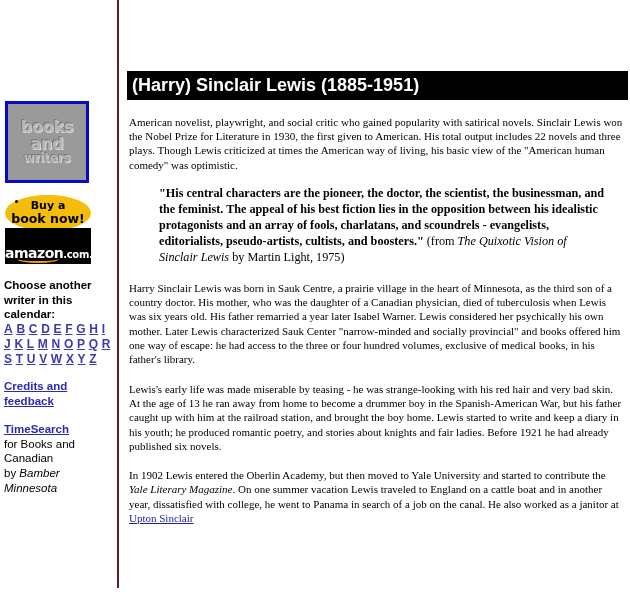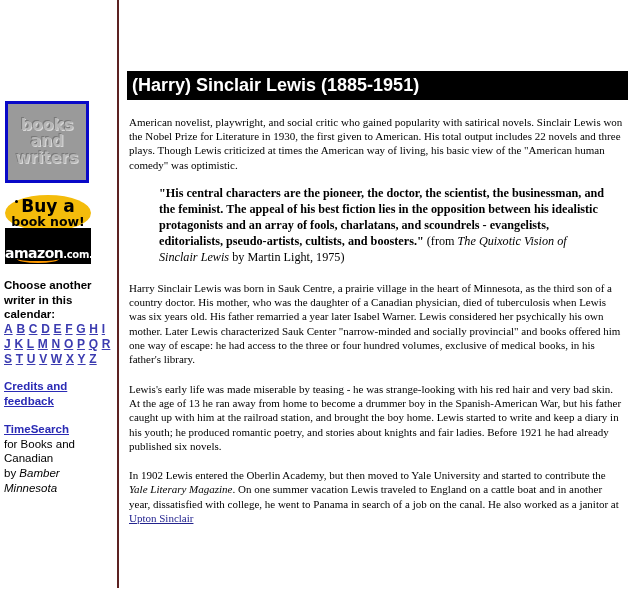--- a/index.html
+++ b/index.html
@@ -54,21 +54,21 @@
     font-family: "DejaVu Sans", sans-serif;
     font-weight: 700;
     font-size: 15px;
     line-height: 1.02;
     letter-spacing: -0.2px;
     color: #b6b6b6;
     text-shadow: -1px -1px 0 #787878, 1px 1px 0 #d8d8d8;
   }
   .logo-word.w1 { font-size: 16px; }
   .logo-word.w2 { font-size: 16px; }
-  .logo-word.w3 { font-size: 16px; }
+  .logo-word.w3 { font-size: 12px; }
 
   .amazon-box {
     width: 86px;
     margin: 12px 0 0 1px;
   }
   .amazon-oval {
     width: 86px;
     height: 36px;
     background: #f4bc0b;
     border-radius: 50%;
@@ -83,21 +83,21 @@
     left: 10px;
     top: 5px;
     width: 3px;
     height: 3px;
     background: #000;
     border-radius: 50%;
   }
   .amz-line {
     font-family: "DejaVu Sans", sans-serif;
     font-weight: 700;
-    font-size: 17px;
+    font-size: 11px;
     line-height: 1.08;
     color: #000;
   }
   .amz-line.l2 { font-size: 12.5px; }
   .amazon-bar {
     width: 86px;
     background: #000000;
     margin-top: -3px;
     padding: 18px 0 3px 0;
     box-sizing: border-box;

